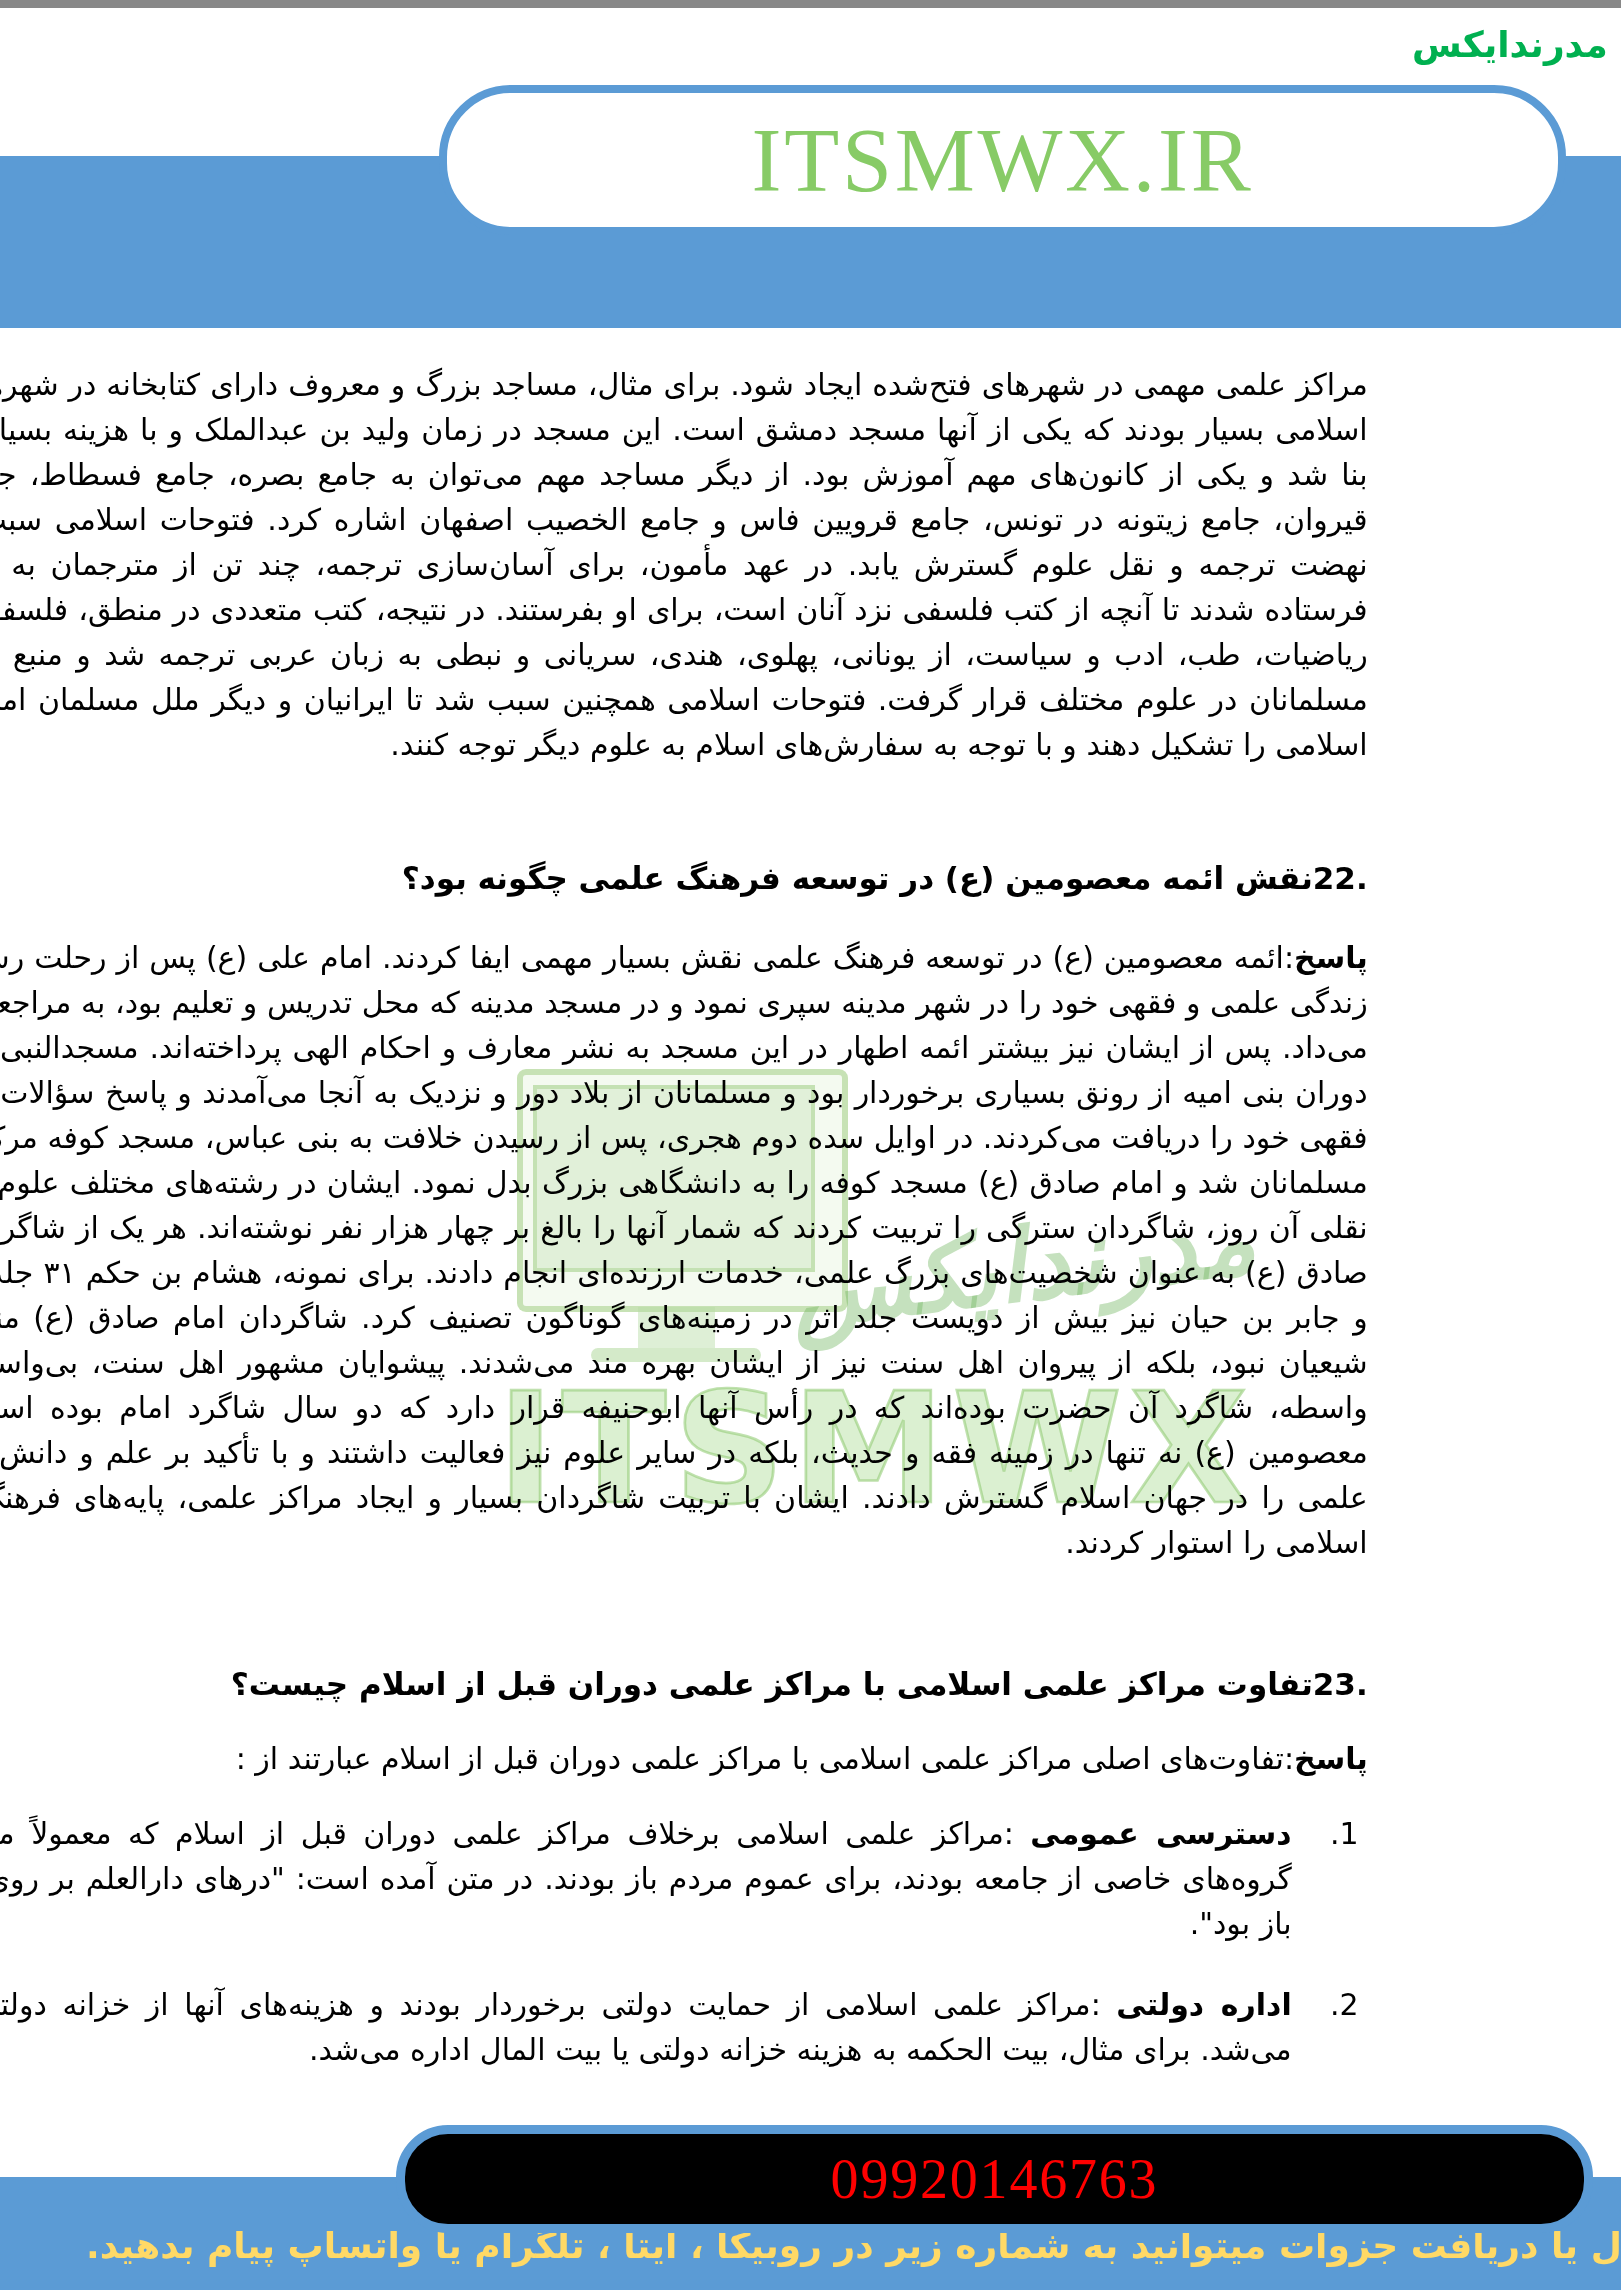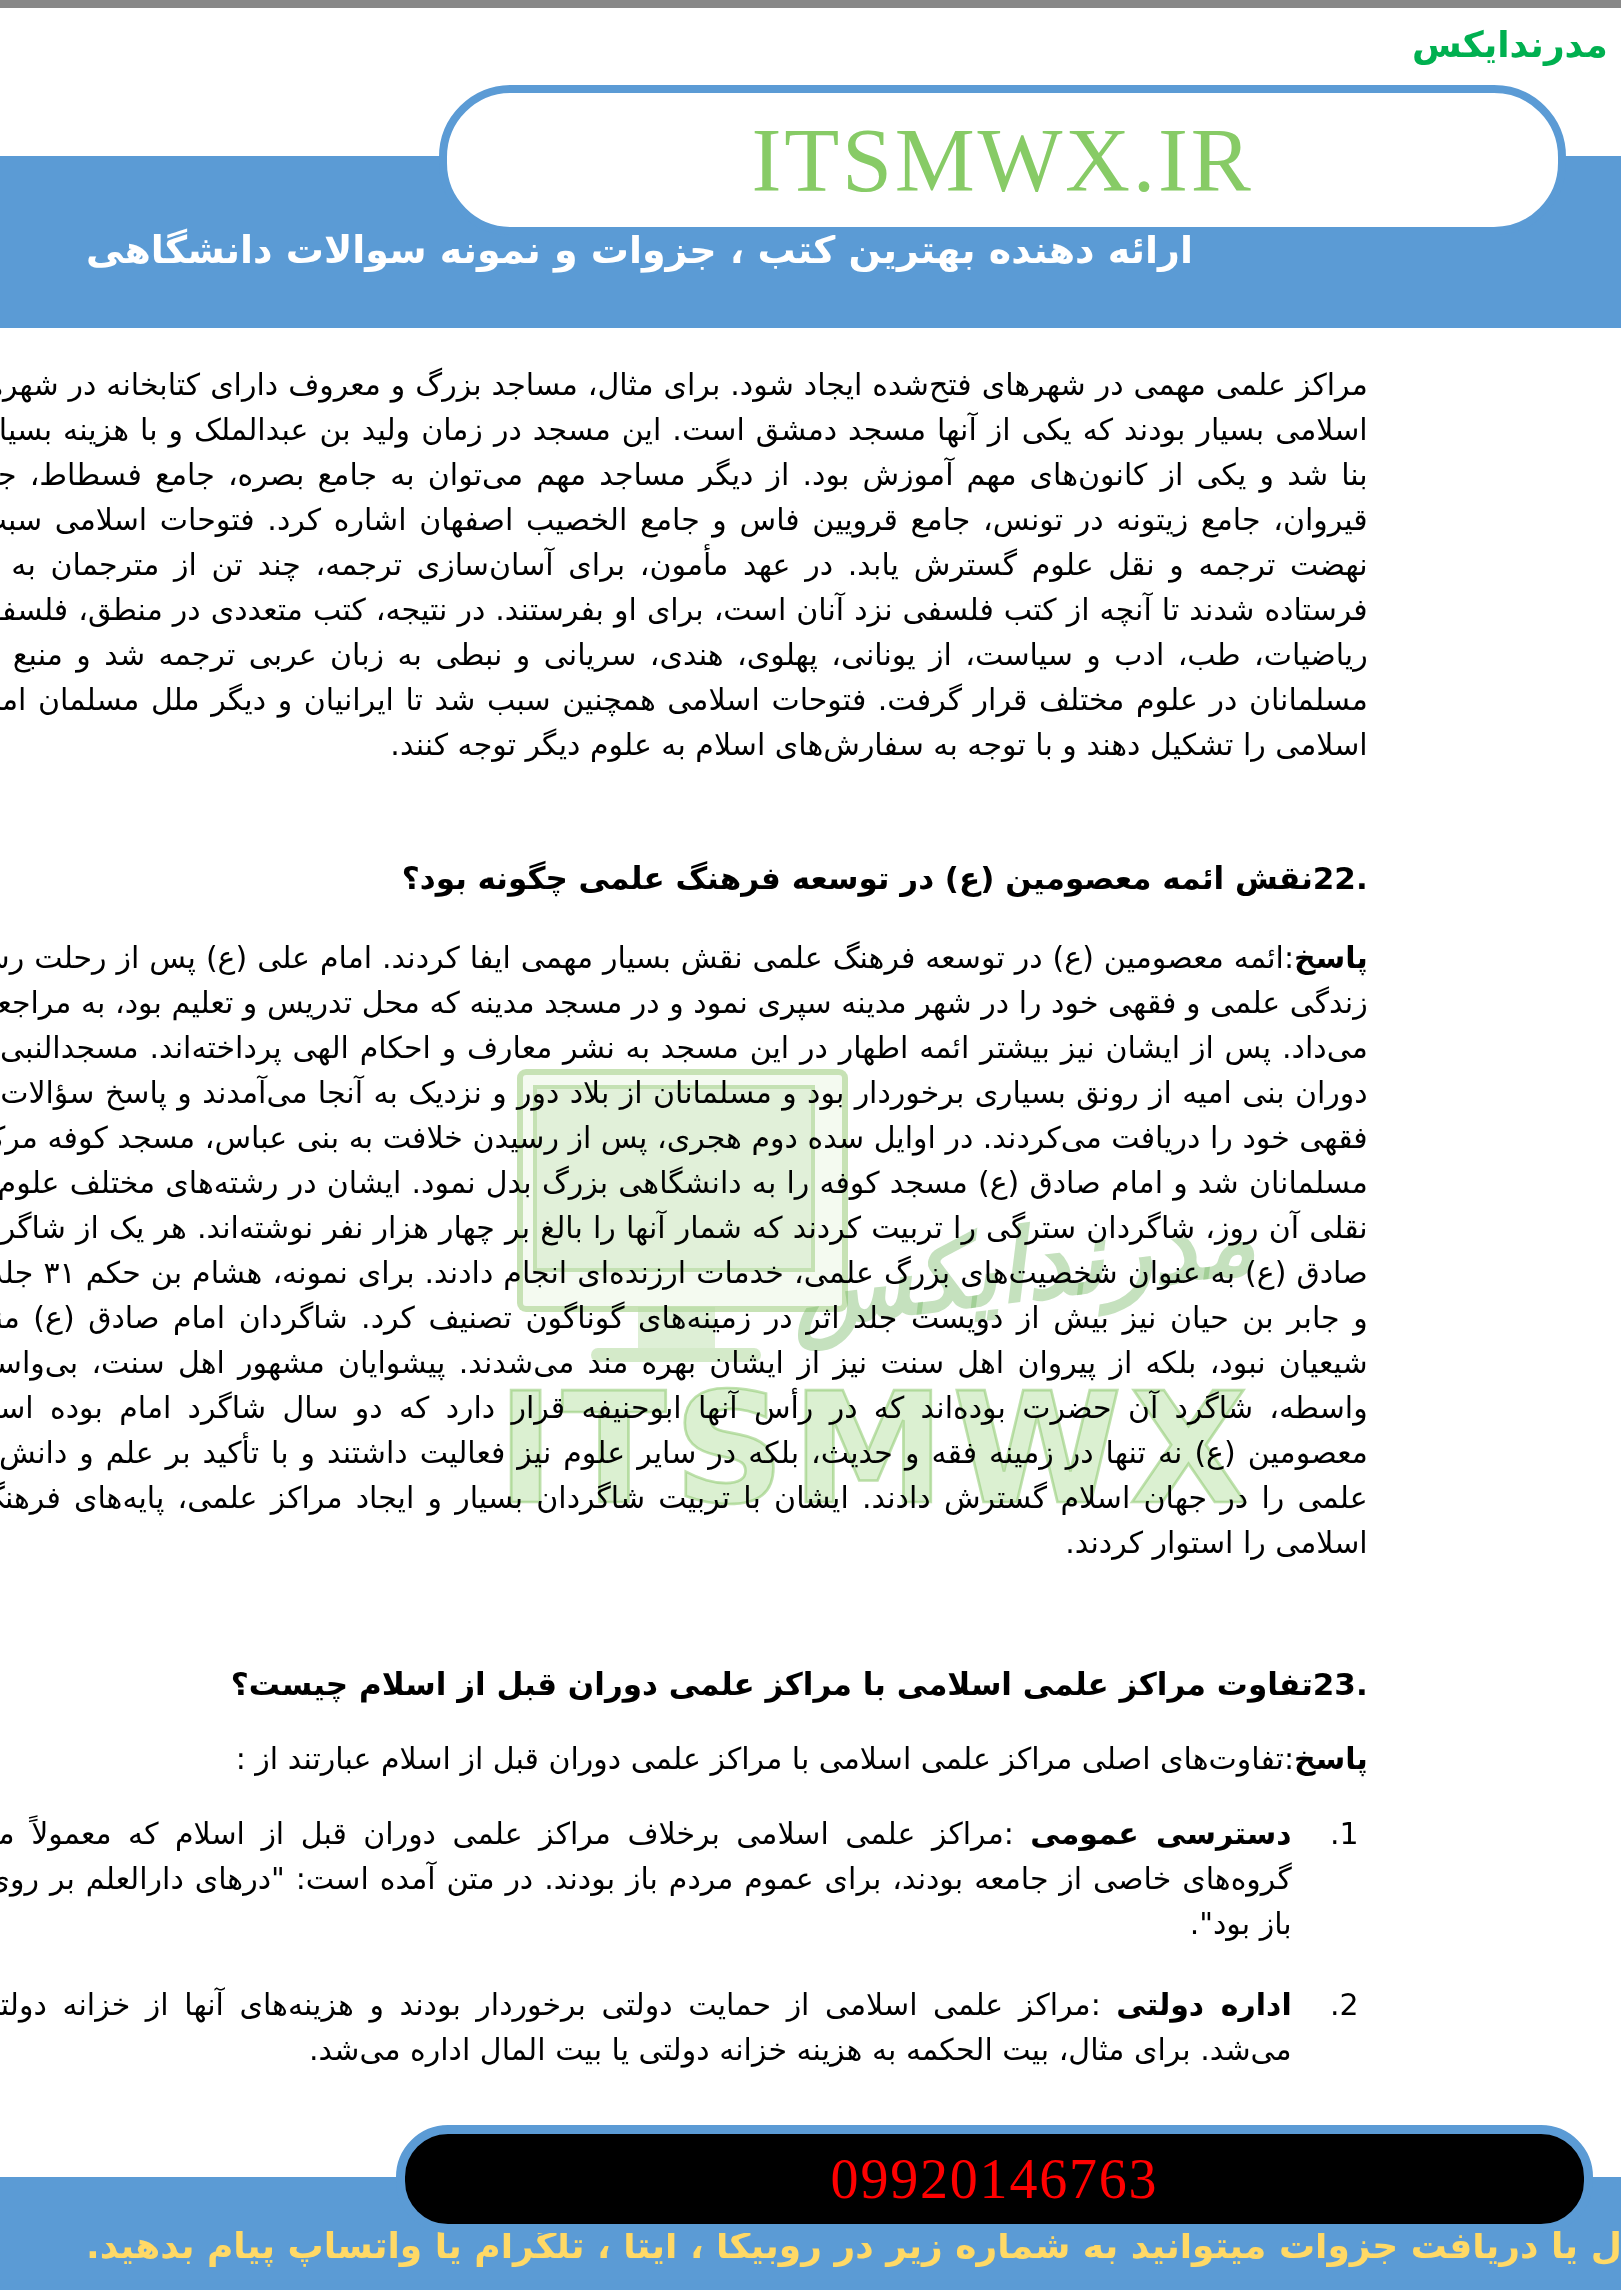--- a/index.html
+++ b/index.html
@@ -102,21 +102,20 @@
 </head>
 <body>
 
 <div class="page">
 
   <div class="logo">مدرندایکس</div>
   <div class="band-top"></div>
   <div class="pill-top">
     <span class="site-name">ITSMWX.IR</span>
   </div>
-  <div class="slogan">ارائه دهنده بهترین کتب ، جزوات و نمونه سوالات دانشگاهی</div>
 
   <div class="wm wm-monitor"></div>
   <div class="wm wm-screen"></div>
   <div class="wm wm-stand"></div>
   <div class="wm wm-base"></div>
   <div class="wm wm-script">مدرندایکس</div>
   <div class="wm wm-word">ITSMWX</div>
 
   <div class="doc">
 

